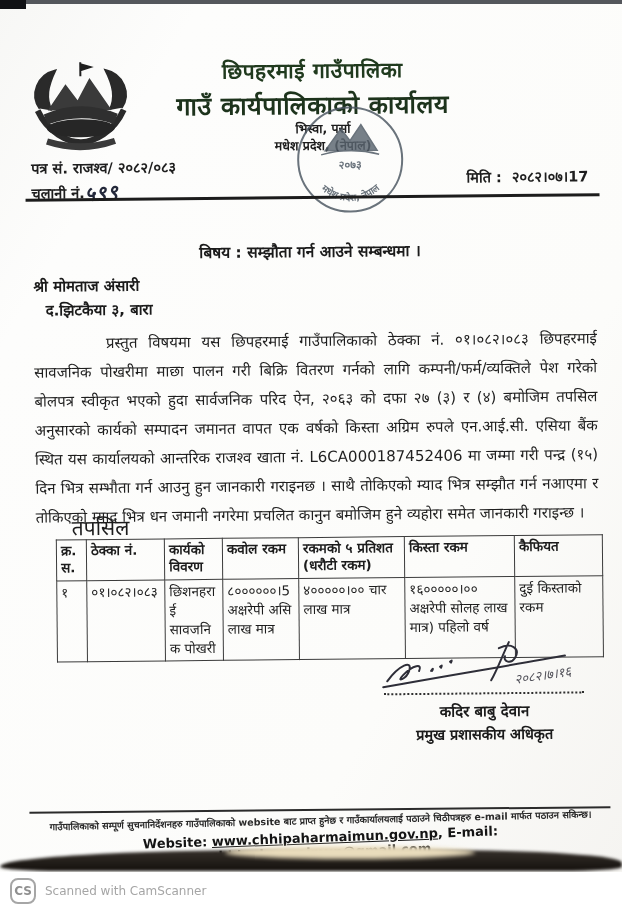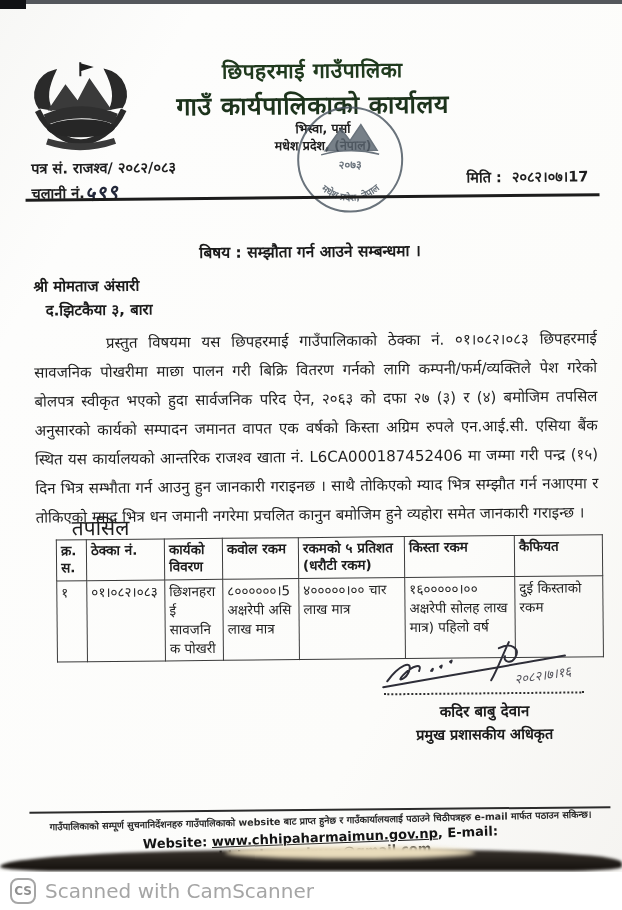--- a/index.html
+++ b/index.html
@@ -56,21 +56,21 @@
   .foot-rule{position:absolute;left:25px;right:16px;top:809px;height:2px;background:#2b2b2b;}
   .foot-note{position:absolute;left:28px;right:18px;top:814px;font-size:9.5px;text-align:center;color:#2a2a2a;transform:rotate(-0.8deg);font-weight:bold;}
   .foot-links{position:absolute;left:28px;right:18px;top:830px;font-size:13px;text-align:center;color:#141414;transform:rotate(-1.6deg);font-weight:bold;}
   .foot-links .lnk{text-decoration:underline;}
 
   .bottom-shadow{position:absolute;left:0;right:0;top:850px;height:21px;background:linear-gradient(#35302a,#14100d);border-radius:45% 30% 10% 10%/80% 60% 20% 20%;filter:blur(1.5px);}
   .paper-curl{position:absolute;left:225px;top:846px;width:250px;height:13px;background:#e9dcbc;border-radius:50%;filter:blur(2px);}
 
   .cs-bar{position:absolute;left:0;right:0;top:872px;height:38px;background:#ffffff;display:flex;align-items:center;padding-left:10px;box-sizing:border-box;}
   .cs-badge{width:22px;height:22px;border:2px solid #a6a6a6;border-radius:8px;color:#8f8f8f;font-weight:bold;font-size:12px;display:flex;align-items:center;justify-content:center;}
-  .cs-label{color:#a5a5a5;font-size:20px;margin-left:9px;}
+  .cs-label{color:#a5a5a5;font-size:12px;margin-left:9px;}
 </style>
 </head>
 <body>
 
 <div id="stage">
   <div class="paper"></div>
   <div class="scan-top-strip"></div>
   <div class="scan-top-blob"></div>
 
   <div class="letter">

